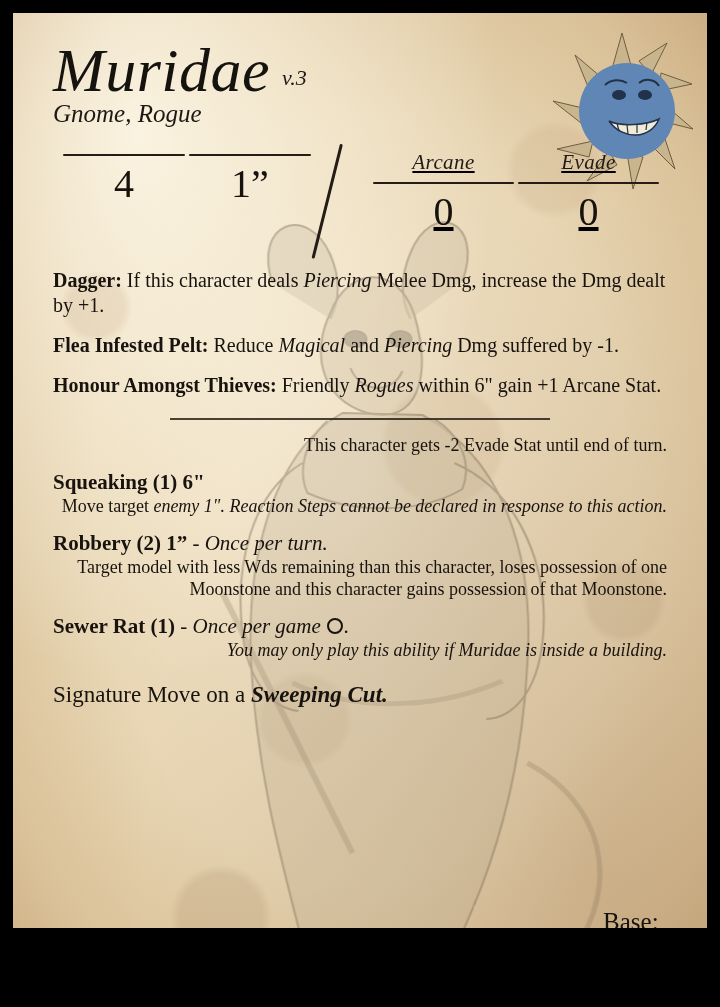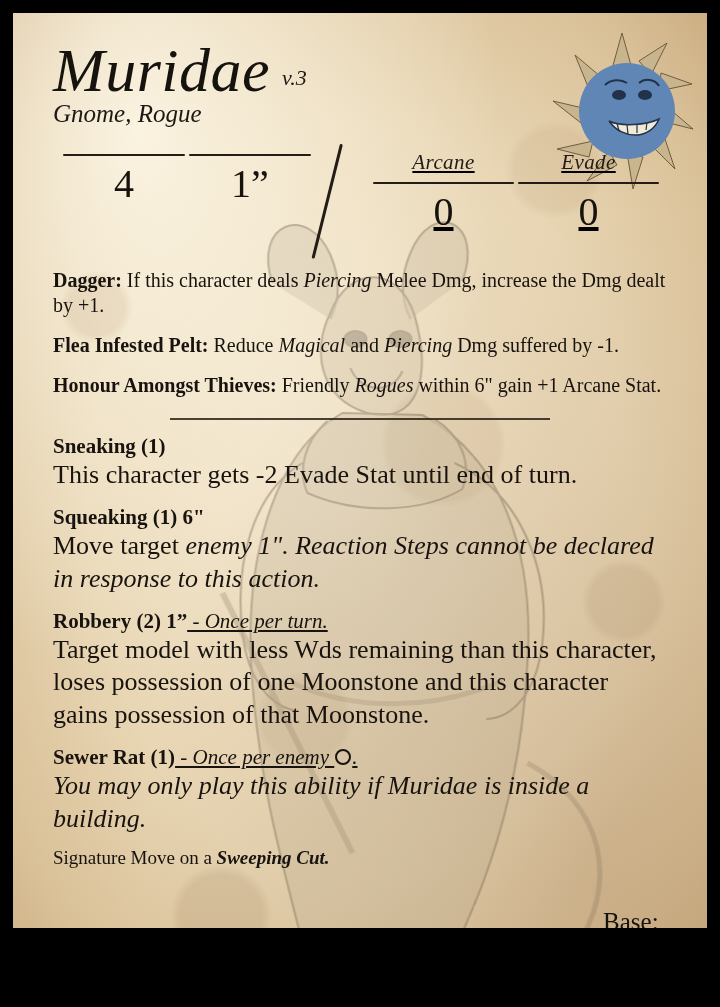--- a/index.html
+++ b/index.html
@@ -158,30 +158,30 @@
   }
   .action { margin-top: 13px; }
   .action-head {
     font-size: 21px;
     font-weight: 700;
     color: #18130e;
   }
   .action-head .note {
     font-weight: 400;
     font-style: italic;
-    text-decoration: underline;
   }
   .action-body {
-    font-size: 26px;
+    font-size: 18px;
     line-height: 1.26;
     color: #18130e;
+    text-align: right;
   }
   .sig {
-    margin-top: 12px;
-    font-size: 19px;
+    margin-top: 20px;
+    font-size: 23px;
     color: #16120d;
   }
   .sig i { font-style: italic; font-weight: 700; }
 
   
   .footer {
     position: absolute;
     left: 40px; right: 40px; bottom: 26px;
     display: flex;
     align-items: flex-end;
@@ -339,36 +339,35 @@
         <b>Flea Infested Pelt:</b><span> Reduce </span><i>Magical</i><span> and </span><i>Piercing</i><span> Dmg suffered by -1.</span>
       </div>
 
       <div class="block">
         <b>Honour Amongst Thieves:</b><span> Friendly </span><i>Rogues</i><span> within 6" gain +1 Arcane Stat.</span>
       </div>
 
       <div class="divider"></div>
 
       <div class="action">
-        <div class="action-head">Sneaking (1)</div>
         <div class="action-body">This character gets -2 Evade Stat until end of turn.</div>
       </div>
 
       <div class="action">
         <div class="action-head">Squeaking (1) 6"</div>
         <div class="action-body"><span>Move target </span><i>enemy 1". Reaction Steps cannot be declared in response to this action.</i></div>
       </div>
 
       <div class="action">
         <div class="action-head"><span>Robbery (2) 1”</span><span class="note"> - Once per turn.</span></div>
         <div class="action-body">Target model with less Wds remaining than this character, loses possession of one Moonstone and this character gains possession of that Moonstone.</div>
       </div>
 
       <div class="action">
-        <div class="action-head"><span>Sewer Rat (1)</span><span class="note"> - Once per enemy </span><span class="circle-glyph"></span><span class="note">.</span></div>
+        <div class="action-head"><span>Sewer Rat (1)</span><span class="note"> - Once per game </span><span class="circle-glyph"></span><span class="note">.</span></div>
         <div class="action-body">
           <i>You may only play this ability if Muridae is inside a building.</i><br>
         </div>
       </div>
 
       <div class="sig"><span>Signature Move on a </span><i>Sweeping Cut.</i></div>
 
     </div>
 
     <div class="footer">

